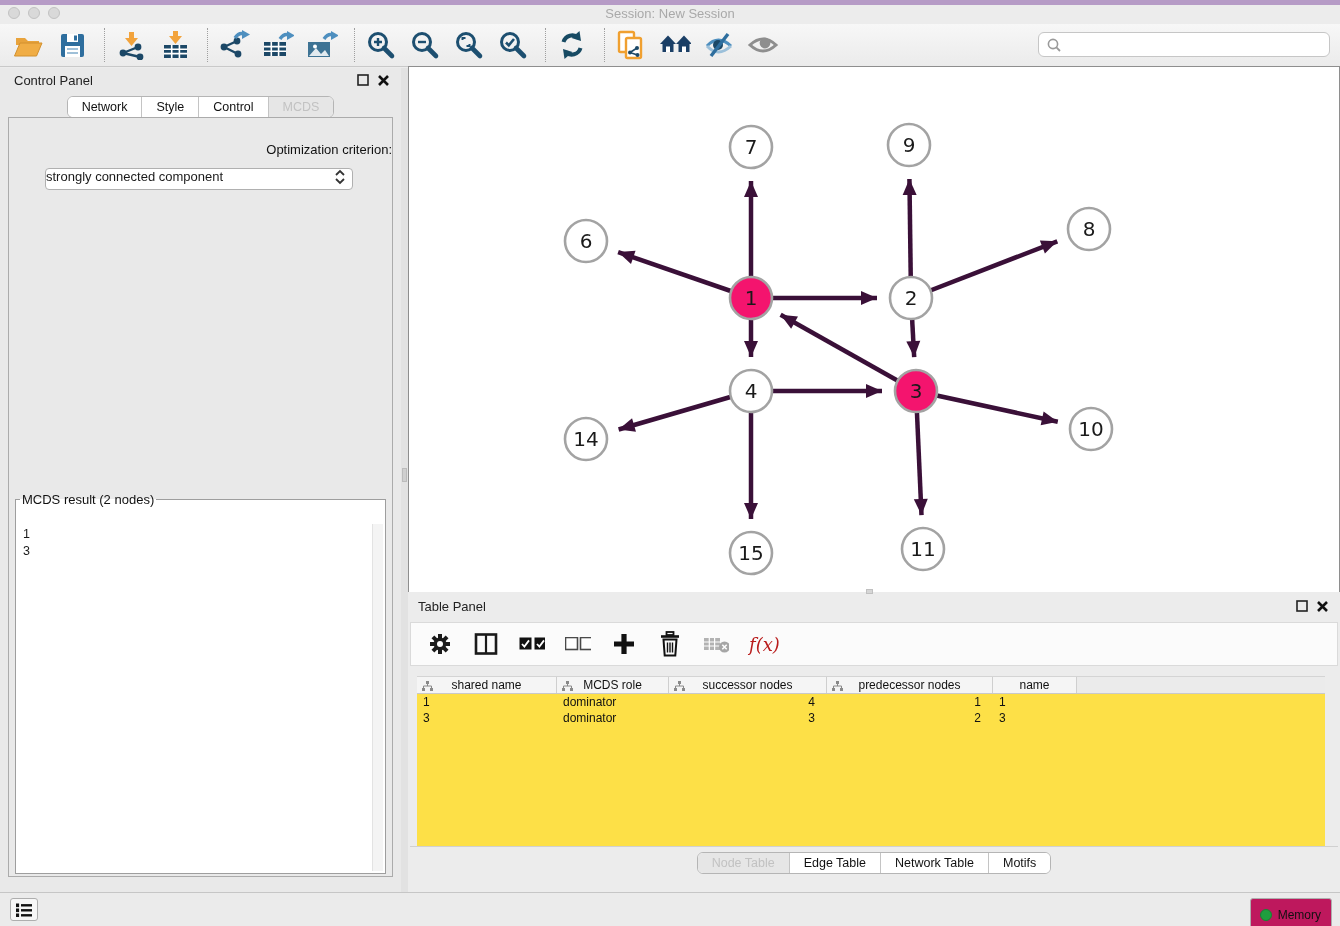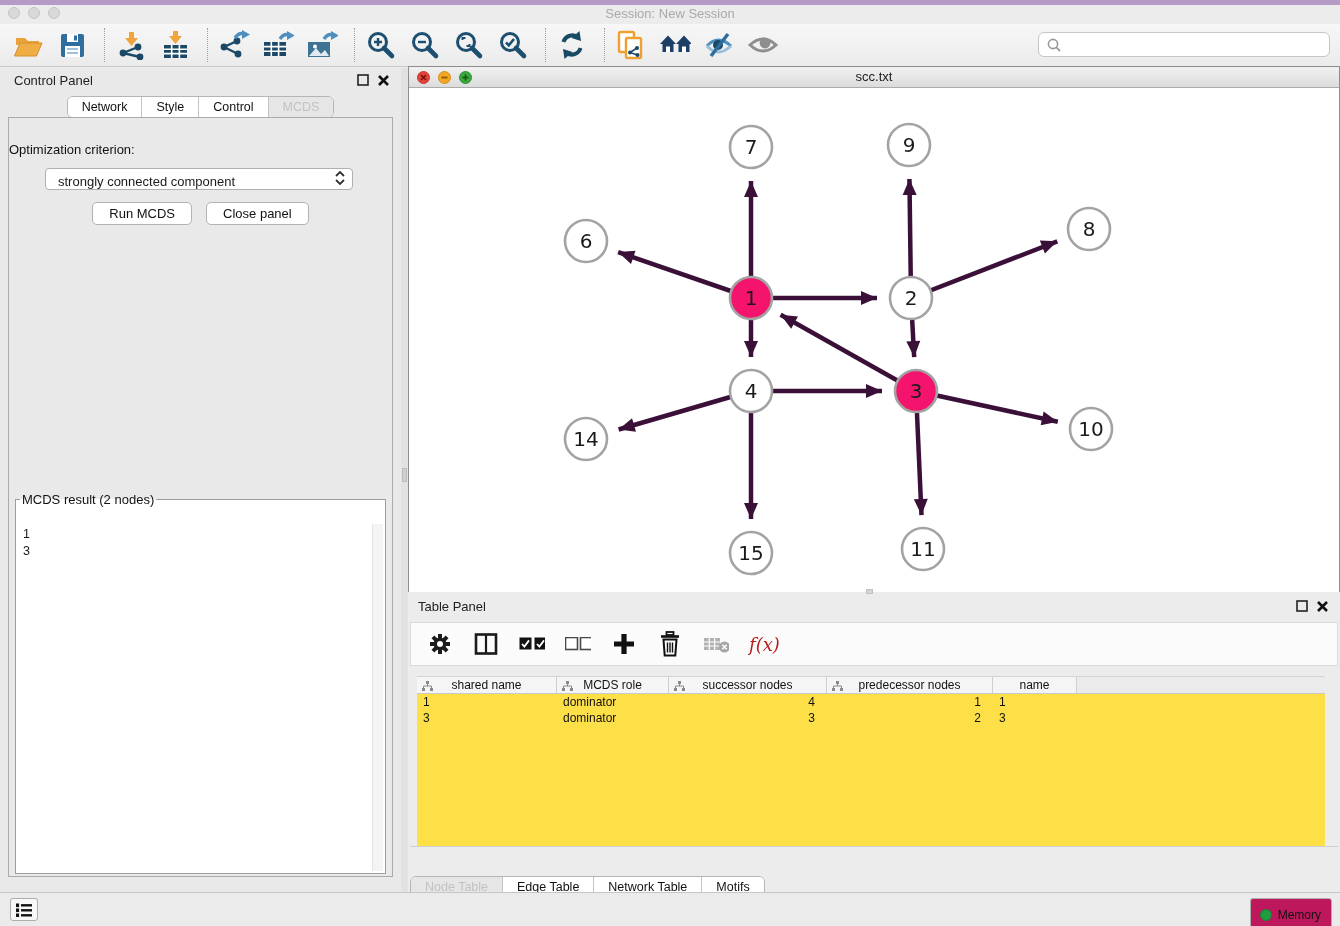--- a/index.html
+++ b/index.html
@@ -28,23 +28,23 @@
   .control-panel { position:absolute; left:0; top:68px; width:401px; height:824px; background:#e9e9e9; }
   .panel-head { position:relative; height:26px; }
   .panel-head .ph-title { position:absolute; left:14px; top:5px; font-size:13px; color:#222; }
   .ph-btns { position:absolute; right:12px; top:6px; display:flex; gap:9px; align-items:center; }
   .tabs-row { position:absolute; left:0; top:28px; width:100%; display:flex; justify-content:center; }
   .tab-group { display:flex; border:1px solid #b5b5b5; border-radius:6px; overflow:hidden; background:#fff; }
   .tab { padding:3px 14px; font-size:12.5px; background:#fff; color:#111; border-left:1px solid #c4c4c4; cursor:default; }
   .tab:first-child { border-left:none; }
   .tab.active { background:#e6e6e6; color:#c2c2c2; }
   .cp-box { position:absolute; left:8px; top:49px; width:385px; height:760px; border:1px solid #ababab; background:#e9e9e9; }
-  .opt-label { margin-top:24px; text-align:left; font-size:13px; color:#111; }
+  .opt-label { margin-top:24px; text-align:right; font-size:13px; color:#111; }
   .combo { position:absolute; left:36px; top:50px; width:308px; height:22px; background:#fff; border:1px solid #b0b0b0;
-    border-radius:4px; display:flex; align-items:flex-end; padding-left:12px; font-size:13px; }
+    border-radius:4px; display:flex; align-items:flex-start; font-size:13px; }
   .combo .chev { margin-left:auto; margin-right:6px; }
   .btn-row { position:absolute; top:84px; width:100%; display:flex; justify-content:center; gap:14px; }
   .mac-btn { background:#fff; border:1px solid #b3b3b3; border-radius:5px; padding:3px 16px; font-size:13px; color:#111;
     font-family:inherit; }
   .result-fieldset { position:absolute; left:6px; right:6px; top:374px; bottom:2px; border:1px solid #9e9e9e;
     background:#fff; padding:2px; }
   .result-fieldset legend { font-size:13px; color:#111; padding:0 2px; margin-left:2px; background:transparent; }
   .result-text { position:absolute; left:3px; top:18px; right:14px; bottom:3px; background:#fff;
     font-size:12.5px; white-space:pre; line-height:17px; padding:1px 0 0 4px; }
   .result-scroll { position:absolute; right:2px; top:17px; width:11px; bottom:2px; background:#f4f4f4; border-left:1px solid #e3e3e3; }
@@ -73,21 +73,21 @@
   .tbl { position:absolute; left:9px; right:15px; top:82px; height:170px; background:#fde047; }
   .tbl-header { display:flex; height:18px; background:#ebebeb; border-top:1px solid #d4d4d4; border-bottom:1px solid #c9c9c9; }
   .th { background:#f5f5f5; border-right:1px solid #cfcfcf; font-size:12px; color:#111;
     display:flex; align-items:center; position:relative; justify-content:center; }
   .th .tree { position:absolute; left:5px; top:4px; }
   .tbl-row { display:flex; height:16px; font-size:12px; color:#111; }
   .td { padding:1px 6px 0 6px; overflow:hidden; white-space:nowrap; }
   .td.r { text-align:right; padding-right:12px; }
   .c0 { width:140px; } .c1 { width:112px; } .c2 { width:158px; } .c3 { width:166px; } .c4 { width:84px; }
   .tp-bottom { position:absolute; left:2px; right:2px; top:252px; bottom:2px; background:#ececec; border-top:1px solid #d0d0d0; }
-  .tp-tabs { position:absolute; left:0; right:0; top:29px; display:flex; justify-content:flex-start; }
+  .tp-tabs { position:absolute; left:0; right:0; top:5px; display:flex; justify-content:center; }
   
   .statusbar { position:absolute; left:0; top:892px; width:1340px; height:34px; background:#ebebeb; border-top:1px solid #c6c6c6; }
   .sb-left-btn { position:absolute; left:10px; top:5px; width:28px; height:23px; background:#f7f7f7;
     border:1px solid #aeaeae; border-radius:3px; display:flex; align-items:center; justify-content:center; }
   .memory-btn { position:absolute; right:8px; top:5px; height:34px; background:#be185d; border:1px solid #aeaeae;
     border-radius:3px; display:flex; align-items:center; gap:6px; padding:0 10px 0 9px; font-size:12px; color:#111; }
   .mem-dot { width:12px; height:12px; border-radius:50%; background:#1e9e3e; border:1px solid #188233; }
 </style>
 </head>
 <body>
@@ -270,58 +270,34 @@
     <div class="opt-label">Optimization criterion:</div>
     <div class="combo">
       <span>strongly connected component</span>
       <span class="chev">
         <svg width="12" height="16">
             <path d="M2 6 L6 2 L10 6" stroke="#333" stroke-width="1.8" fill="none"></path>
             <path d="M2 10 L6 14 L10 10" stroke="#333" stroke-width="1.8" fill="none"></path>
           </svg>
       </span>
     </div>
-    <div class="btn-row">
-      <button class="mac-btn">Run MCDS</button>
-      <button class="mac-btn">Close panel</button>
-    </div>
     <fieldset class="result-fieldset">
       <legend>MCDS result (2 nodes)</legend>
       <div class="result-text">1
 3</div>
       <div class="result-scroll"></div>
     </fieldset>
   </div>
 </div>
 
 <div class="v-splitter">
     <div class="grip"></div>
   </div>
 
 <div class="net-window">
-  <div class="net-titlebar">
-    <div class="traffic">
-      <div class="tl tl-red">
-          <svg width="7" height="7">
-            <path d="M1 1 L6 6 M6 1 L1 6" stroke="#7c100b" stroke-width="1.6"></path>
-          </svg>
-        </div>
-      <div class="tl tl-yellow">
-          <svg width="7" height="7">
-            <path d="M0.5 3.5 h6" stroke="#8a5a06" stroke-width="1.8"></path>
-          </svg>
-        </div>
-      <div class="tl tl-green">
-          <svg width="7" height="7">
-            <path d="M3.5 0.5 v6 M0.5 3.5 h6" stroke="#14521a" stroke-width="1.6"></path>
-          </svg>
-        </div>
-    </div>
-    <div class="net-title">scc.txt</div>
-  </div>
   <div class="net-canvas">
     <svg width="930" height="503" viewBox="0 0 930 503">
         <defs>
           <marker id="arrowhead" markerUnits="userSpaceOnUse" markerWidth="18" markerHeight="16" refX="17" refY="8" orient="auto">
             <path d="M1,1 L17,8 L1,15 Z" fill="#3a1038"></path>
           </marker>
         </defs>
         <line x1="342" y1="209" x2="342" y2="92" stroke="#3a1038" stroke-width="4.5" marker-end="url(#arrowhead)"></line>
         <line x1="342" y1="209" x2="209.13646698591307" y2="163.1016885951336" stroke="#3a1038" stroke-width="4.5" marker-end="url(#arrowhead)"></line>
         <line x1="342" y1="209" x2="468" y2="209" stroke="#3a1038" stroke-width="4.5" marker-end="url(#arrowhead)"></line>

